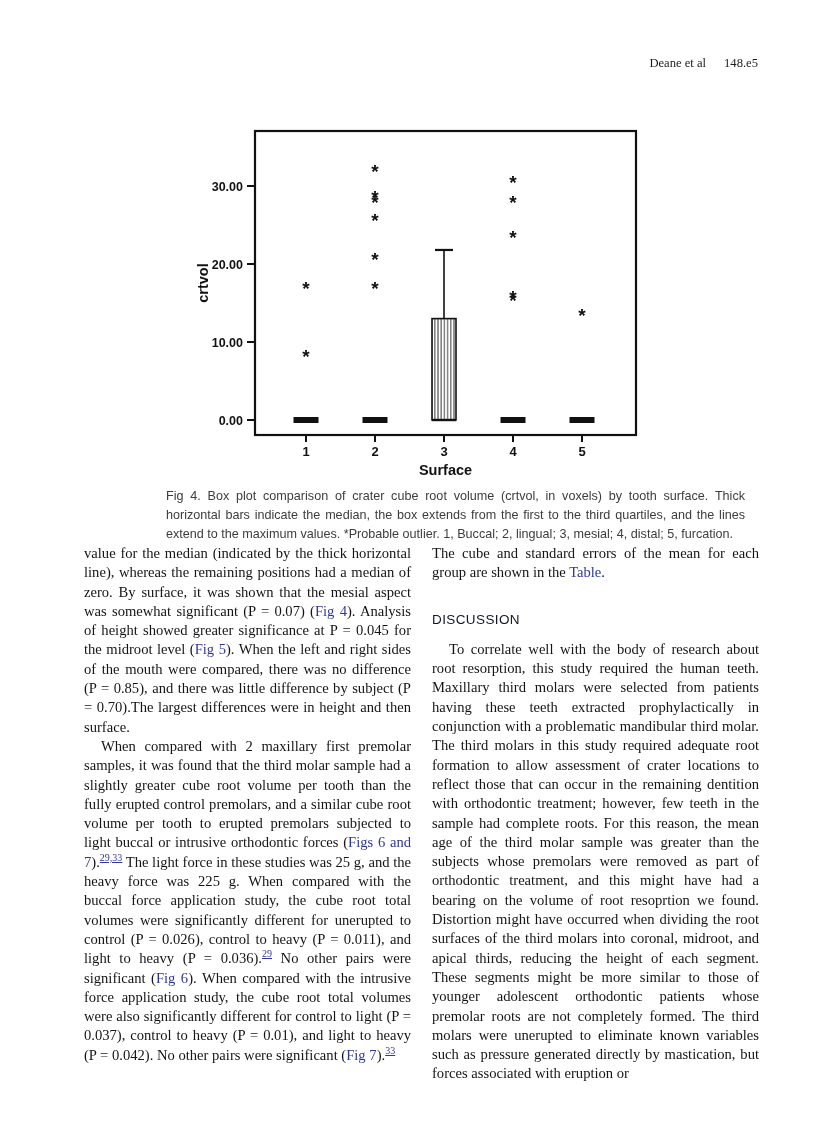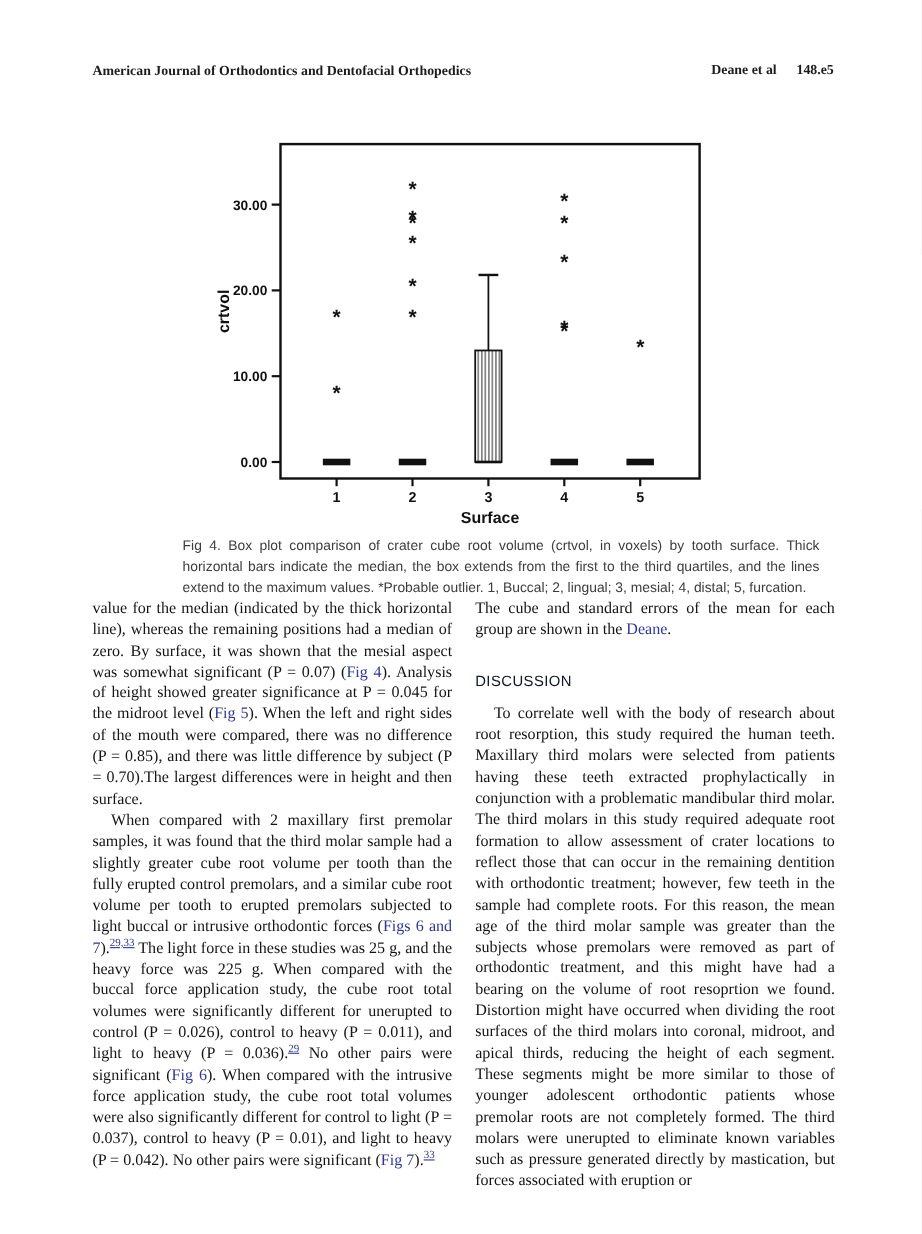--- a/index.html
+++ b/index.html
@@ -3,21 +3,21 @@
 <meta charset="utf-8">
 <style>
   html,body{margin:0;padding:0;background:#e8e8e8;}
   .page{
     position:relative;width:838px;height:1122px;background:#ffffff;
     margin:0 auto;overflow:hidden;
     font-family:"Liberation Serif", serif;color:#161616;
   }
   
   .hdr-left{position:absolute;left:84px;top:56px;font-size:12.6px;font-weight:700;line-height:16px;color:#1c1c1c;}
-  .hdr-right{position:absolute;right:80px;top:56px;font-size:12.6px;font-weight:700;color:#1c1c1c;}
+  .hdr-right{position:absolute;right:80px;top:56px;font-size:12.6px;font-weight:400;color:#1c1c1c;}
   .hdr-right .pgnum{margin-left:18px;}
   
   .figure-wrap{position:absolute;left:190px;top:118px;width:470px;height:360px;}
   svg text{font-family:"Liberation Sans", sans-serif;}
   
   .caption{
     position:absolute;left:133px;top:487px;width:579px;
     font-family:"Liberation Sans", sans-serif;font-size:12.6px;line-height:19px;
     color:#3c3c3c;text-align:justify;margin-left:33px;
   }
@@ -34,21 +34,20 @@
   .lnk{color:var(--link,#2f3699);cursor:pointer;}
   .sup,.suplnk{font-size:10px;vertical-align:super;line-height:0;}
   .suplnk{color:var(--link,#2f3699);cursor:pointer;text-decoration:underline;}
 </style>
 </head>
 <body>
 
 <div class="page">
 
   <div class="hdr-left">
-    <div>American Journal of Orthodontics and Dentofacial Orthopedics</div>
   </div>
   <div class="hdr-right">
     <span>Deane et al</span><span class="pgnum">148.e5</span>
   </div>
 
   <div class="figure-wrap">
     <svg width="470" height="360" viewBox="0 0 470 360">
       <defs>
         <pattern id="vhatch" width="3.2" height="8" patternUnits="userSpaceOnUse">
           <rect width="3.2" height="8" fill="#ffffff"></rect>
@@ -104,18 +103,18 @@
   </div>
 
   <div class="caption"><span>Fig 4.  Box plot comparison of crater cube root volume (crtvol, in voxels) by tooth surface. Thick horizontal bars indicate the median, the box extends from the first to the third quartiles, and the lines extend to the maximum values. *Probable outlier. 1, Buccal; 2, lingual; 3, mesial; 4, distal; 5, furcation.</span></div>
 
   <div class="col col-left">
     <p><span>value for the median (indicated by the thick horizontal line), whereas the remaining positions had a median of zero. By surface, it was shown that the mesial aspect was somewhat significant (P = 0.07) (</span><span class="lnk">Fig 4</span><span>). Analysis of height showed greater significance at P = 0.045 for the midroot level (</span><span class="lnk">Fig 5</span><span>). When the left and right sides of the mouth were compared, there was no difference (P = 0.85), and there was little difference by subject (P = 0.70).The largest differences were in height and then surface.</span></p>
     <p class="indent"><span>When compared with 2 maxillary first premolar samples, it was found that the third molar sample had a slightly greater cube root volume per tooth than the fully erupted control premolars, and a similar cube root volume per tooth to erupted premolars subjected to light buccal or intrusive orthodontic forces (</span><span class="lnk">Figs 6 and 7</span><span>).</span><span class="suplnk">29,33</span><span> The light force in these studies was 25 g, and the heavy force was 225 g. When compared with the buccal force application study, the cube root total volumes were significantly different for unerupted to control (P = 0.026), control to heavy (P = 0.011), and light to heavy (P = 0.036).</span><span class="suplnk">29</span><span> No other pairs were significant (</span><span class="lnk">Fig 6</span><span>). When compared with the intrusive force application study, the cube root total volumes were also significantly different for control to light (P = 0.037), control to heavy (P = 0.01), and light to heavy (P = 0.042). No other pairs were significant (</span><span class="lnk">Fig 7</span><span>).</span><span class="suplnk">33</span></p>
   </div>
 
   <div class="col col-right">
-    <p><span>The cube and standard errors of the mean for each group are shown in the </span><span class="lnk">Deane</span><span>.</span></p>
+    <p><span>The cube and standard errors of the mean for each group are shown in the </span><span class="lnk">Table</span><span>.</span></p>
     <h2 class="section-heading">DISCUSSION</h2>
     <p class="indent"><span>To correlate well with the body of research about root resorption, this study required the human teeth. Maxillary third molars were selected from patients having these teeth extracted prophylactically in conjunction with a problematic mandibular third molar. The third molars in this study required adequate root formation to allow assessment of crater locations to reflect those that can occur in the remaining dentition with orthodontic treatment; however, few teeth in the sample had complete roots. For this reason, the mean age of the third molar sample was greater than the subjects whose premolars were removed as part of orthodontic treatment, and this might have had a bearing on the volume of root resoprtion we found. Distortion might have occurred when dividing the root surfaces of the third molars into coronal, midroot, and apical thirds, reducing the height of each segment. These segments might be more similar to those of younger adolescent orthodontic patients whose premolar roots are not completely formed. The third molars were unerupted to eliminate known variables such as pressure generated directly by mastication, but forces associated with eruption or</span></p>
   </div>
 
 </div>
 
 </body></html>

